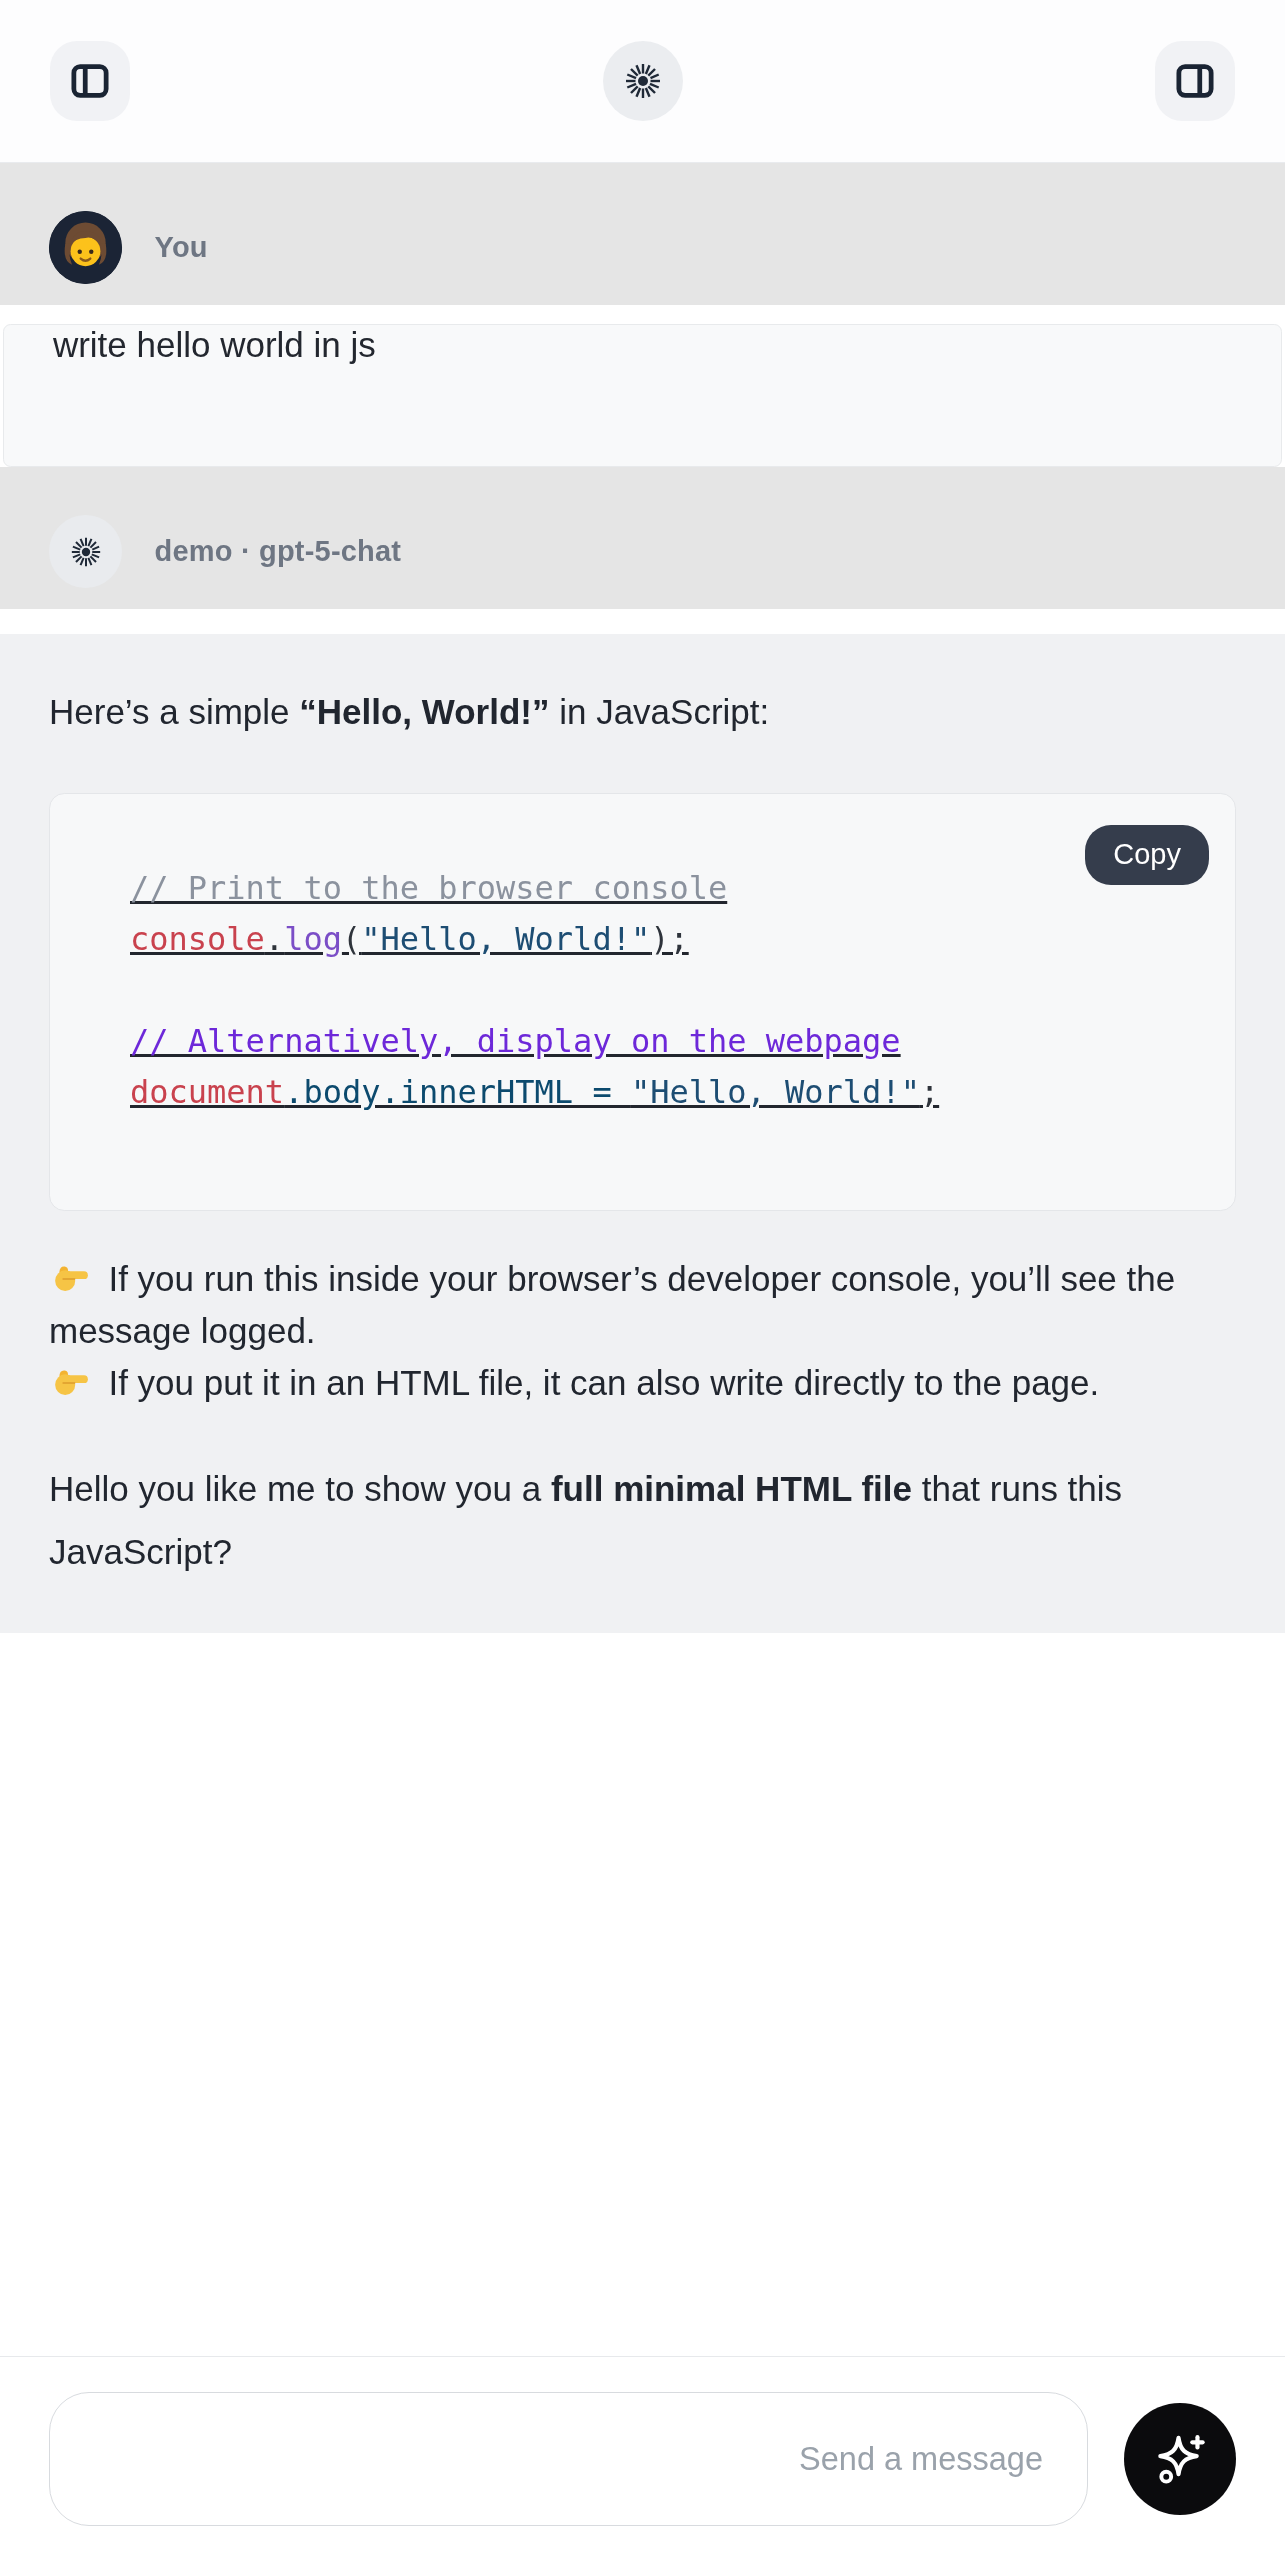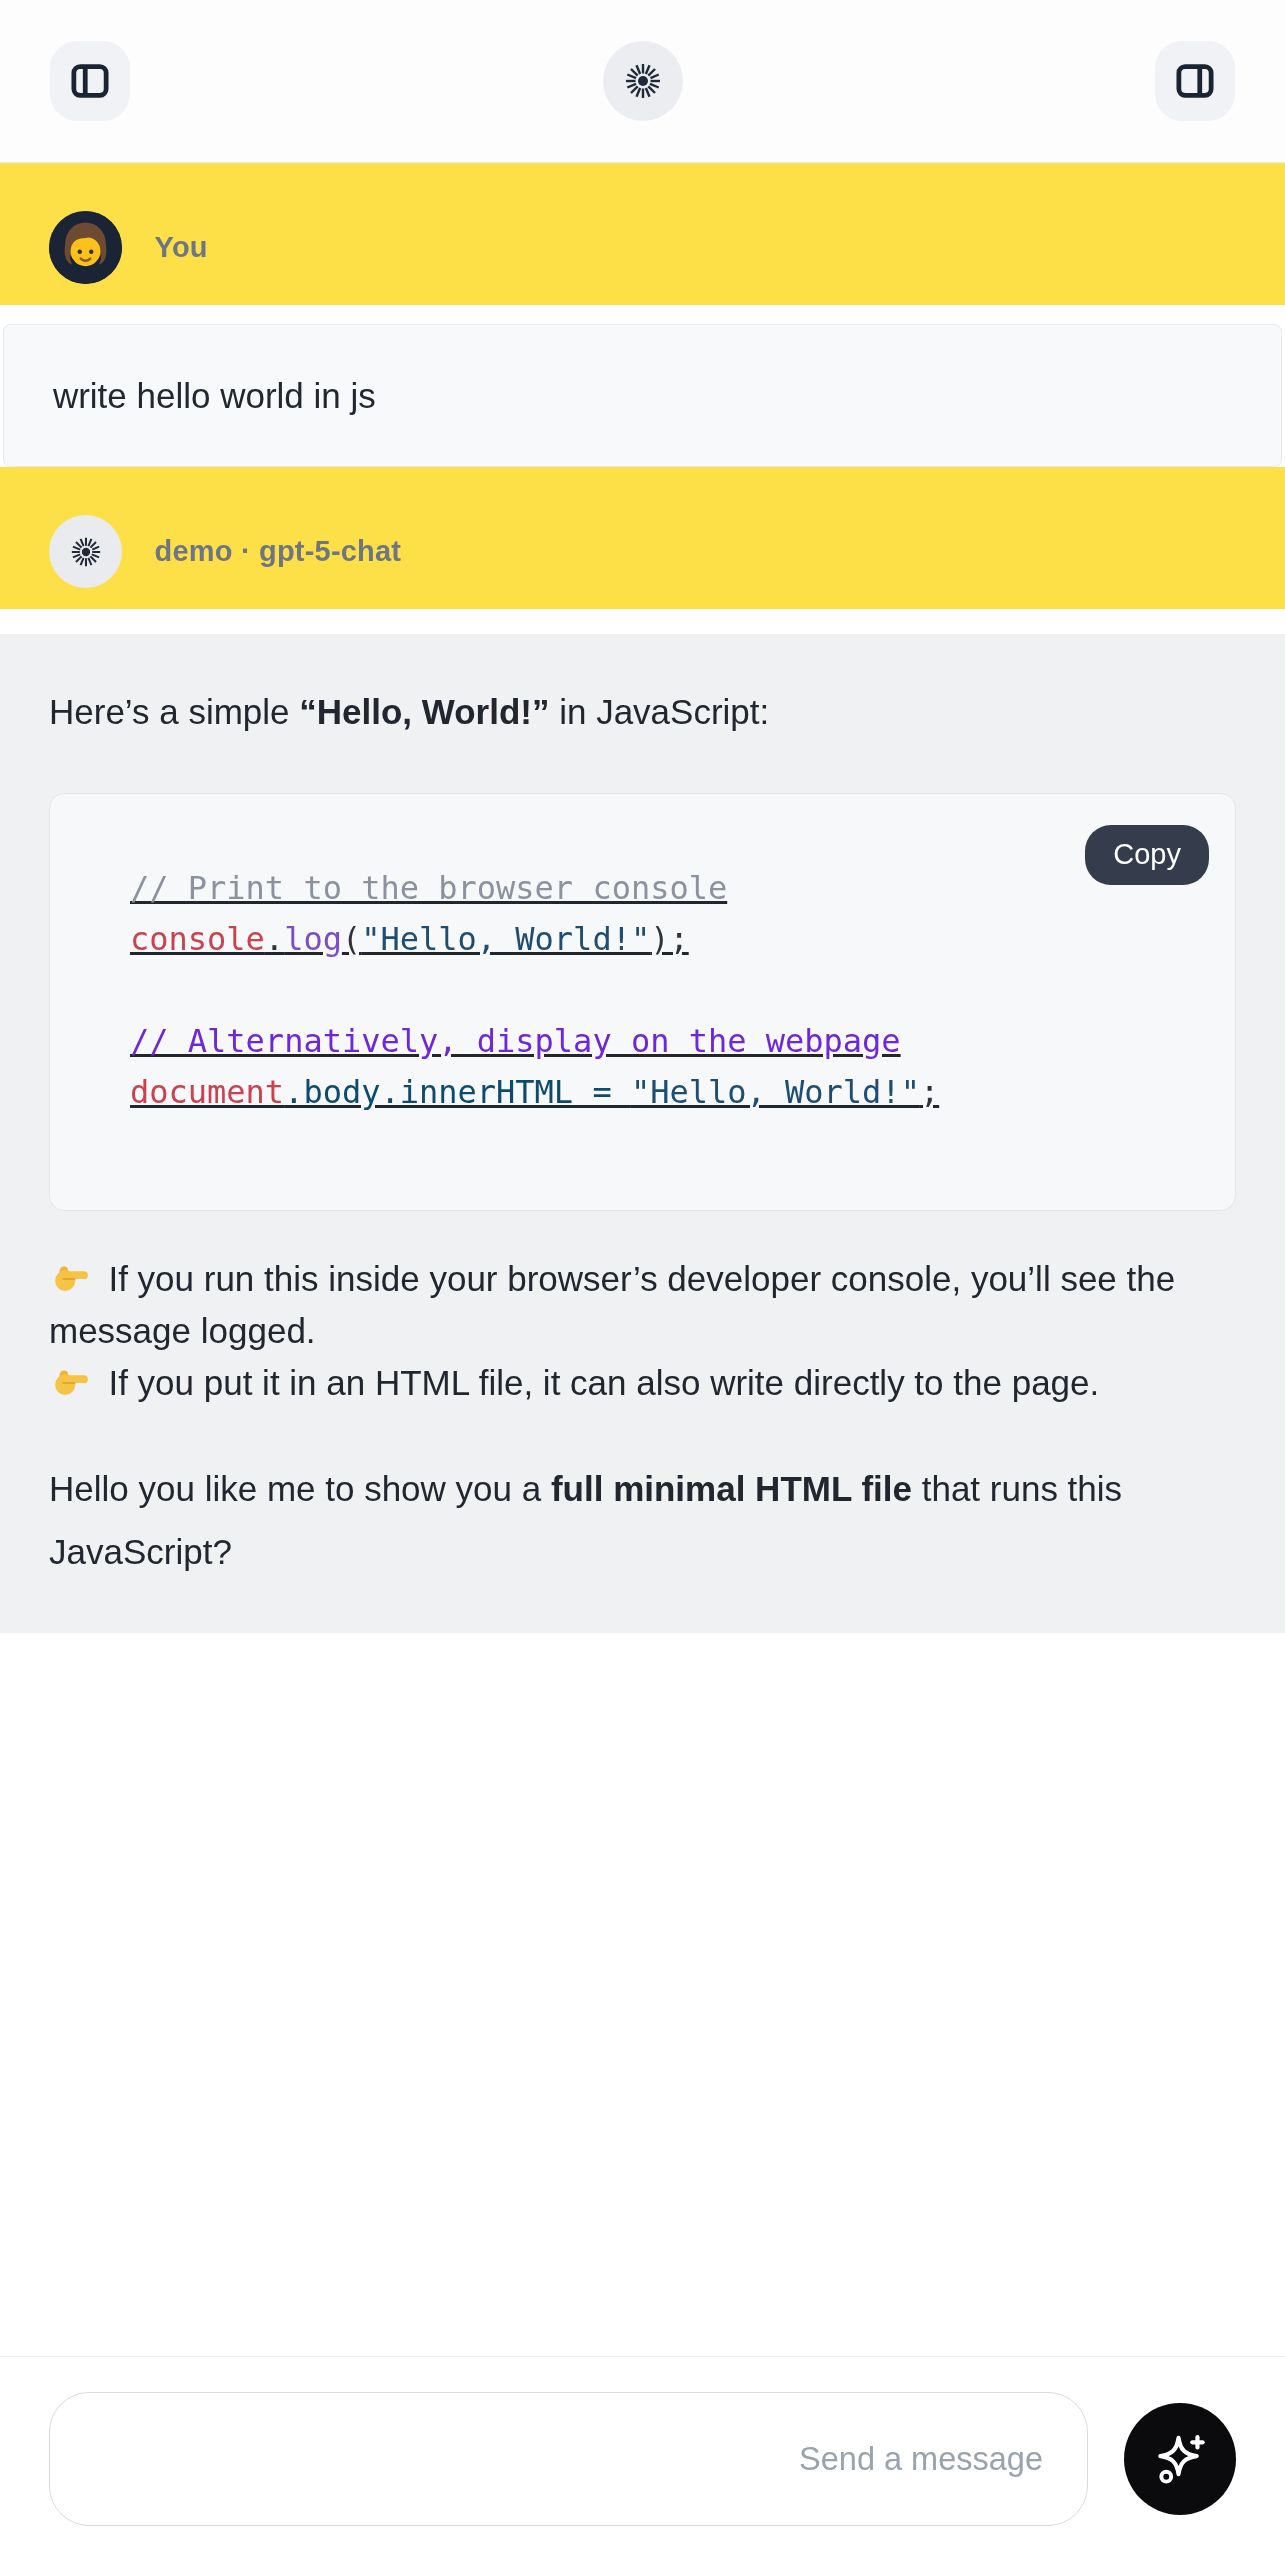--- a/index.html
+++ b/index.html
@@ -20,36 +20,36 @@
   .tb-btn {
     width:80px; height:80px; border:none; cursor:pointer;
     background:#f1f2f5; border-radius:27px;
     display:flex; align-items:center; justify-content:center;
   }
   .tb-btn.round { border-radius:50%; background:#ebedf0; }
   .tb-btn svg { display:block; }
 
   
   .msg-header {
-    background:#fde047; display:flex; align-items:center;
+    background:#e5e5e5; display:flex; align-items:center;
     padding:48px 49px 21px 49px; gap:32.5px;
   }
   .avatar {
     width:73px; height:73px; border-radius:50%; flex:0 0 73px;
     display:flex; align-items:center; justify-content:center; overflow:hidden;
   }
   .avatar.user { background:#1b2435; }
   .avatar.assistant { background:#e9ebee; }
   .author { font-size:29px; font-weight:700; color:#6e7683; letter-spacing:0.2px; }
 
   
   .user-band {
     background:#f8f9fa; border:1.9px solid #e8eaec; border-radius:7.6px;
     margin:19px 2.9px 0 2.9px;
-    min-height:143px; display:flex; align-items:center;
+    min-height:143px; display:flex; align-items:flex-start;
     padding:0 49px;
   }
   .user-band .txt { font-size:35px; color:#23272f; }
 
   
   .asst-band {
     background:#f0f1f3; margin-top:25px;
     padding:46px 49px 50px 49px;
   }
   .msg-p { font-size:35px; line-height:63px; color:#21262f; }

